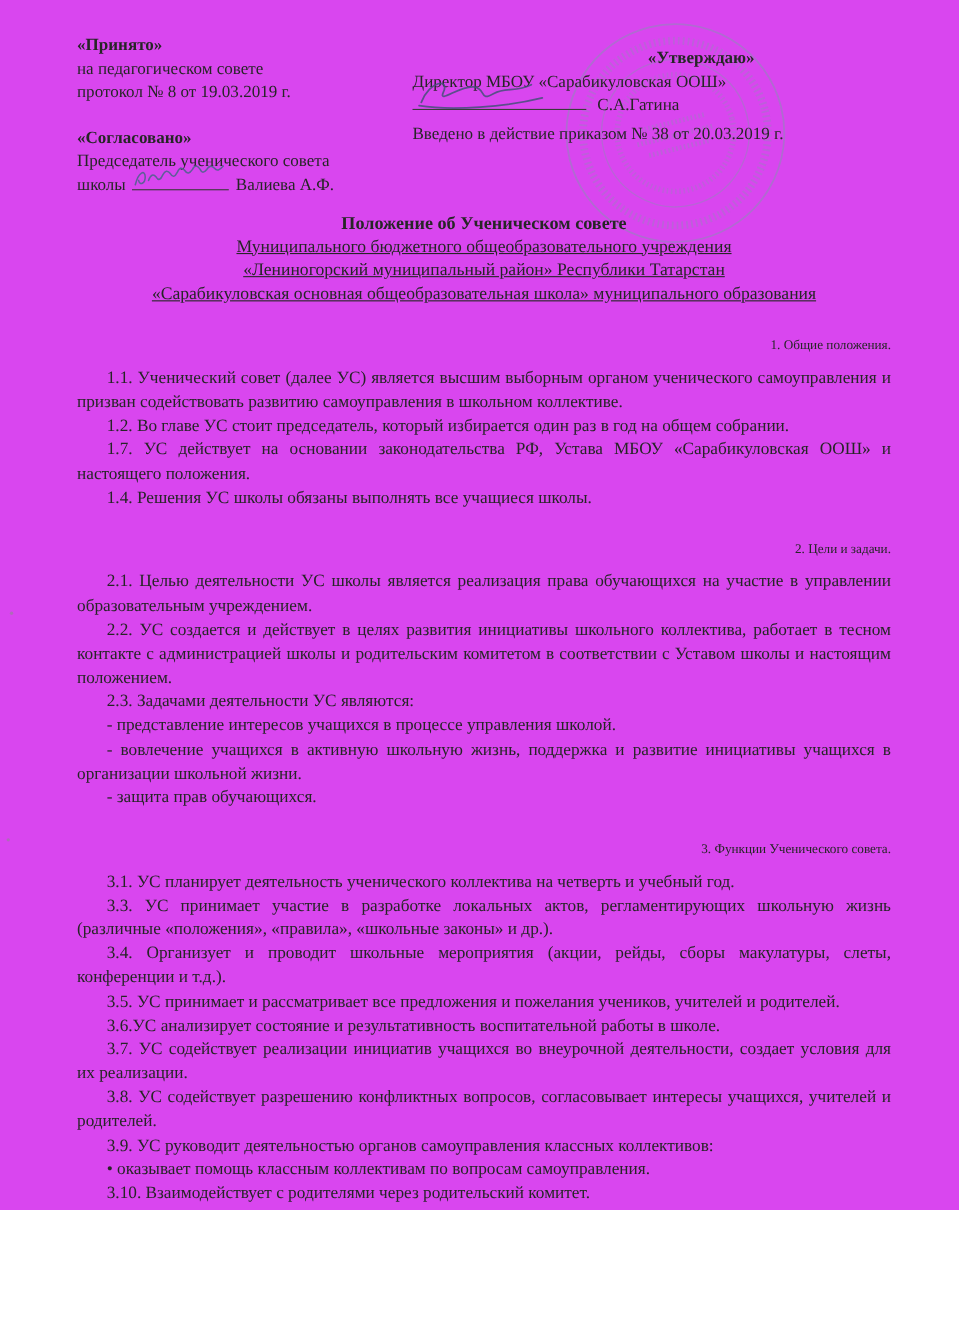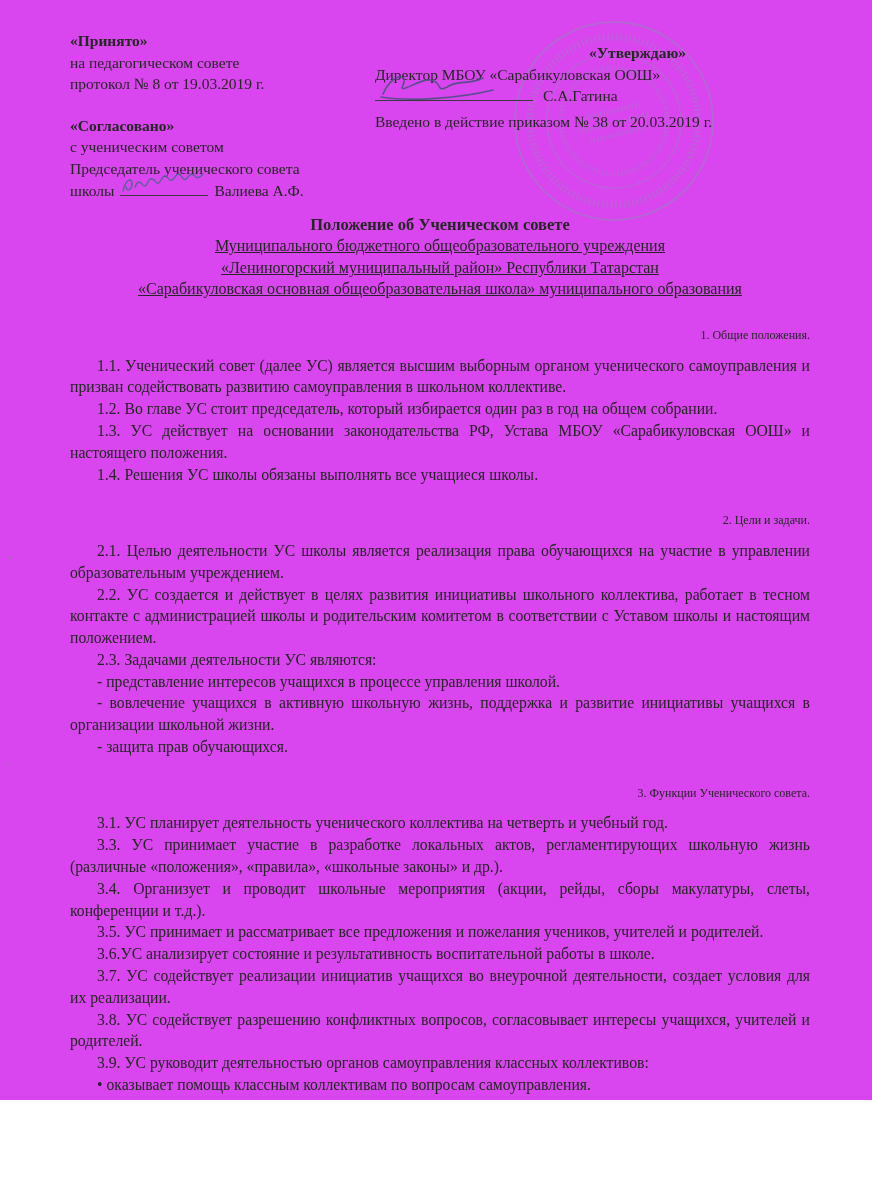--- a/index.html
+++ b/index.html
@@ -72,21 +72,20 @@
   <div class="speck" style="left:6px;top:762px;width:3px;height:3px;"></div>
   <div class="speck" style="left:393px;top:1146px;width:4px;height:3px;"></div>
 
   <div class="header">
     <div class="col-left">
       <p class="bold">«Принято»</p>
       <p>на педагогическом совете</p>
       <p>протокол № 8  от 19.03.2019 г.</p>
       <div class="gap"></div>
       <p class="bold">«Согласовано»</p>
-      <p>с ученическим советом</p>
       <p>Председатель ученического совета</p>
       <p class="sigline">
         <span>школы</span><span class="sig-underline left-sig"><svg class="sig-svg" width="92" height="26" viewBox="0 0 92 26" aria-hidden="true">
               <path d="M3,18 C6,6 12,4 12,11 C12,17 7,19 6,14 M15,14 q3,-8 7,-3 q3,5 6,-2 q3,-6 7,-1 q3,5 6,-1 q3,-7 7,-2 q3,5 7,-1 q3,-6 7,0 q2,5 6,0 q3,-5 7,-1 q3,4 8,-2" fill="none" stroke="#51628f" stroke-width="1.4" stroke-linecap="round" opacity="0.9"></path>
             </svg></span><span>Валиева А.Ф.</span>
       </p>
     </div>
 
     <div class="col-right">
       <p class="bold approve-title">«Утверждаю»</p>
@@ -104,21 +103,21 @@
     <p class="title-main">Положение об Ученическом совете</p>
     <p class="title-sub">Муниципального бюджетного общеобразовательного учреждения</p>
     <p class="title-sub">«Лениногорский муниципальный район» Республики Татарстан</p>
     <p class="title-sub">«Сарабикуловская основная общеобразовательная школа» муниципального образования</p>
   </div>
 
   <div>
     <p class="section-heading">1. Общие положения.</p>
     <p class="para">1.1. Ученический совет (далее УС) является высшим выборным органом ученического самоуправления и призван содействовать развитию самоуправления в школьном коллективе.</p>
     <p class="para">1.2. Во главе УС стоит председатель, который избирается один раз в год на общем собрании.</p>
-    <p class="para">1.3. УС действует на основании законодательства РФ,  Устава МБОУ «Сарабикуловская ООШ» и настоящего положения.</p>
+    <p class="para">1.7. УС действует на основании законодательства РФ,  Устава МБОУ «Сарабикуловская ООШ» и настоящего положения.</p>
     <p class="para">1.4. Решения УС школы обязаны выполнять все учащиеся школы.</p>
   </div>
 
   <div>
     <p class="section-heading">2. Цели и задачи.</p>
     <p class="para">2.1. Целью деятельности УС школы является реализация права обучающихся на участие в управлении образовательным учреждением.</p>
     <p class="para">2.2. УС создается и действует в целях развития инициативы школьного коллектива, работает в тесном контакте с администрацией школы и родительским комитетом в соответствии с Уставом школы и настоящим положением.</p>
     <p class="para">2.3. Задачами деятельности УС являются:</p>
     <p class="para">- представление интересов учащихся в процессе управления школой.</p>
     <p class="para">- вовлечение учащихся в активную школьную жизнь, поддержка и развитие инициативы учащихся в организации школьной жизни.</p>

